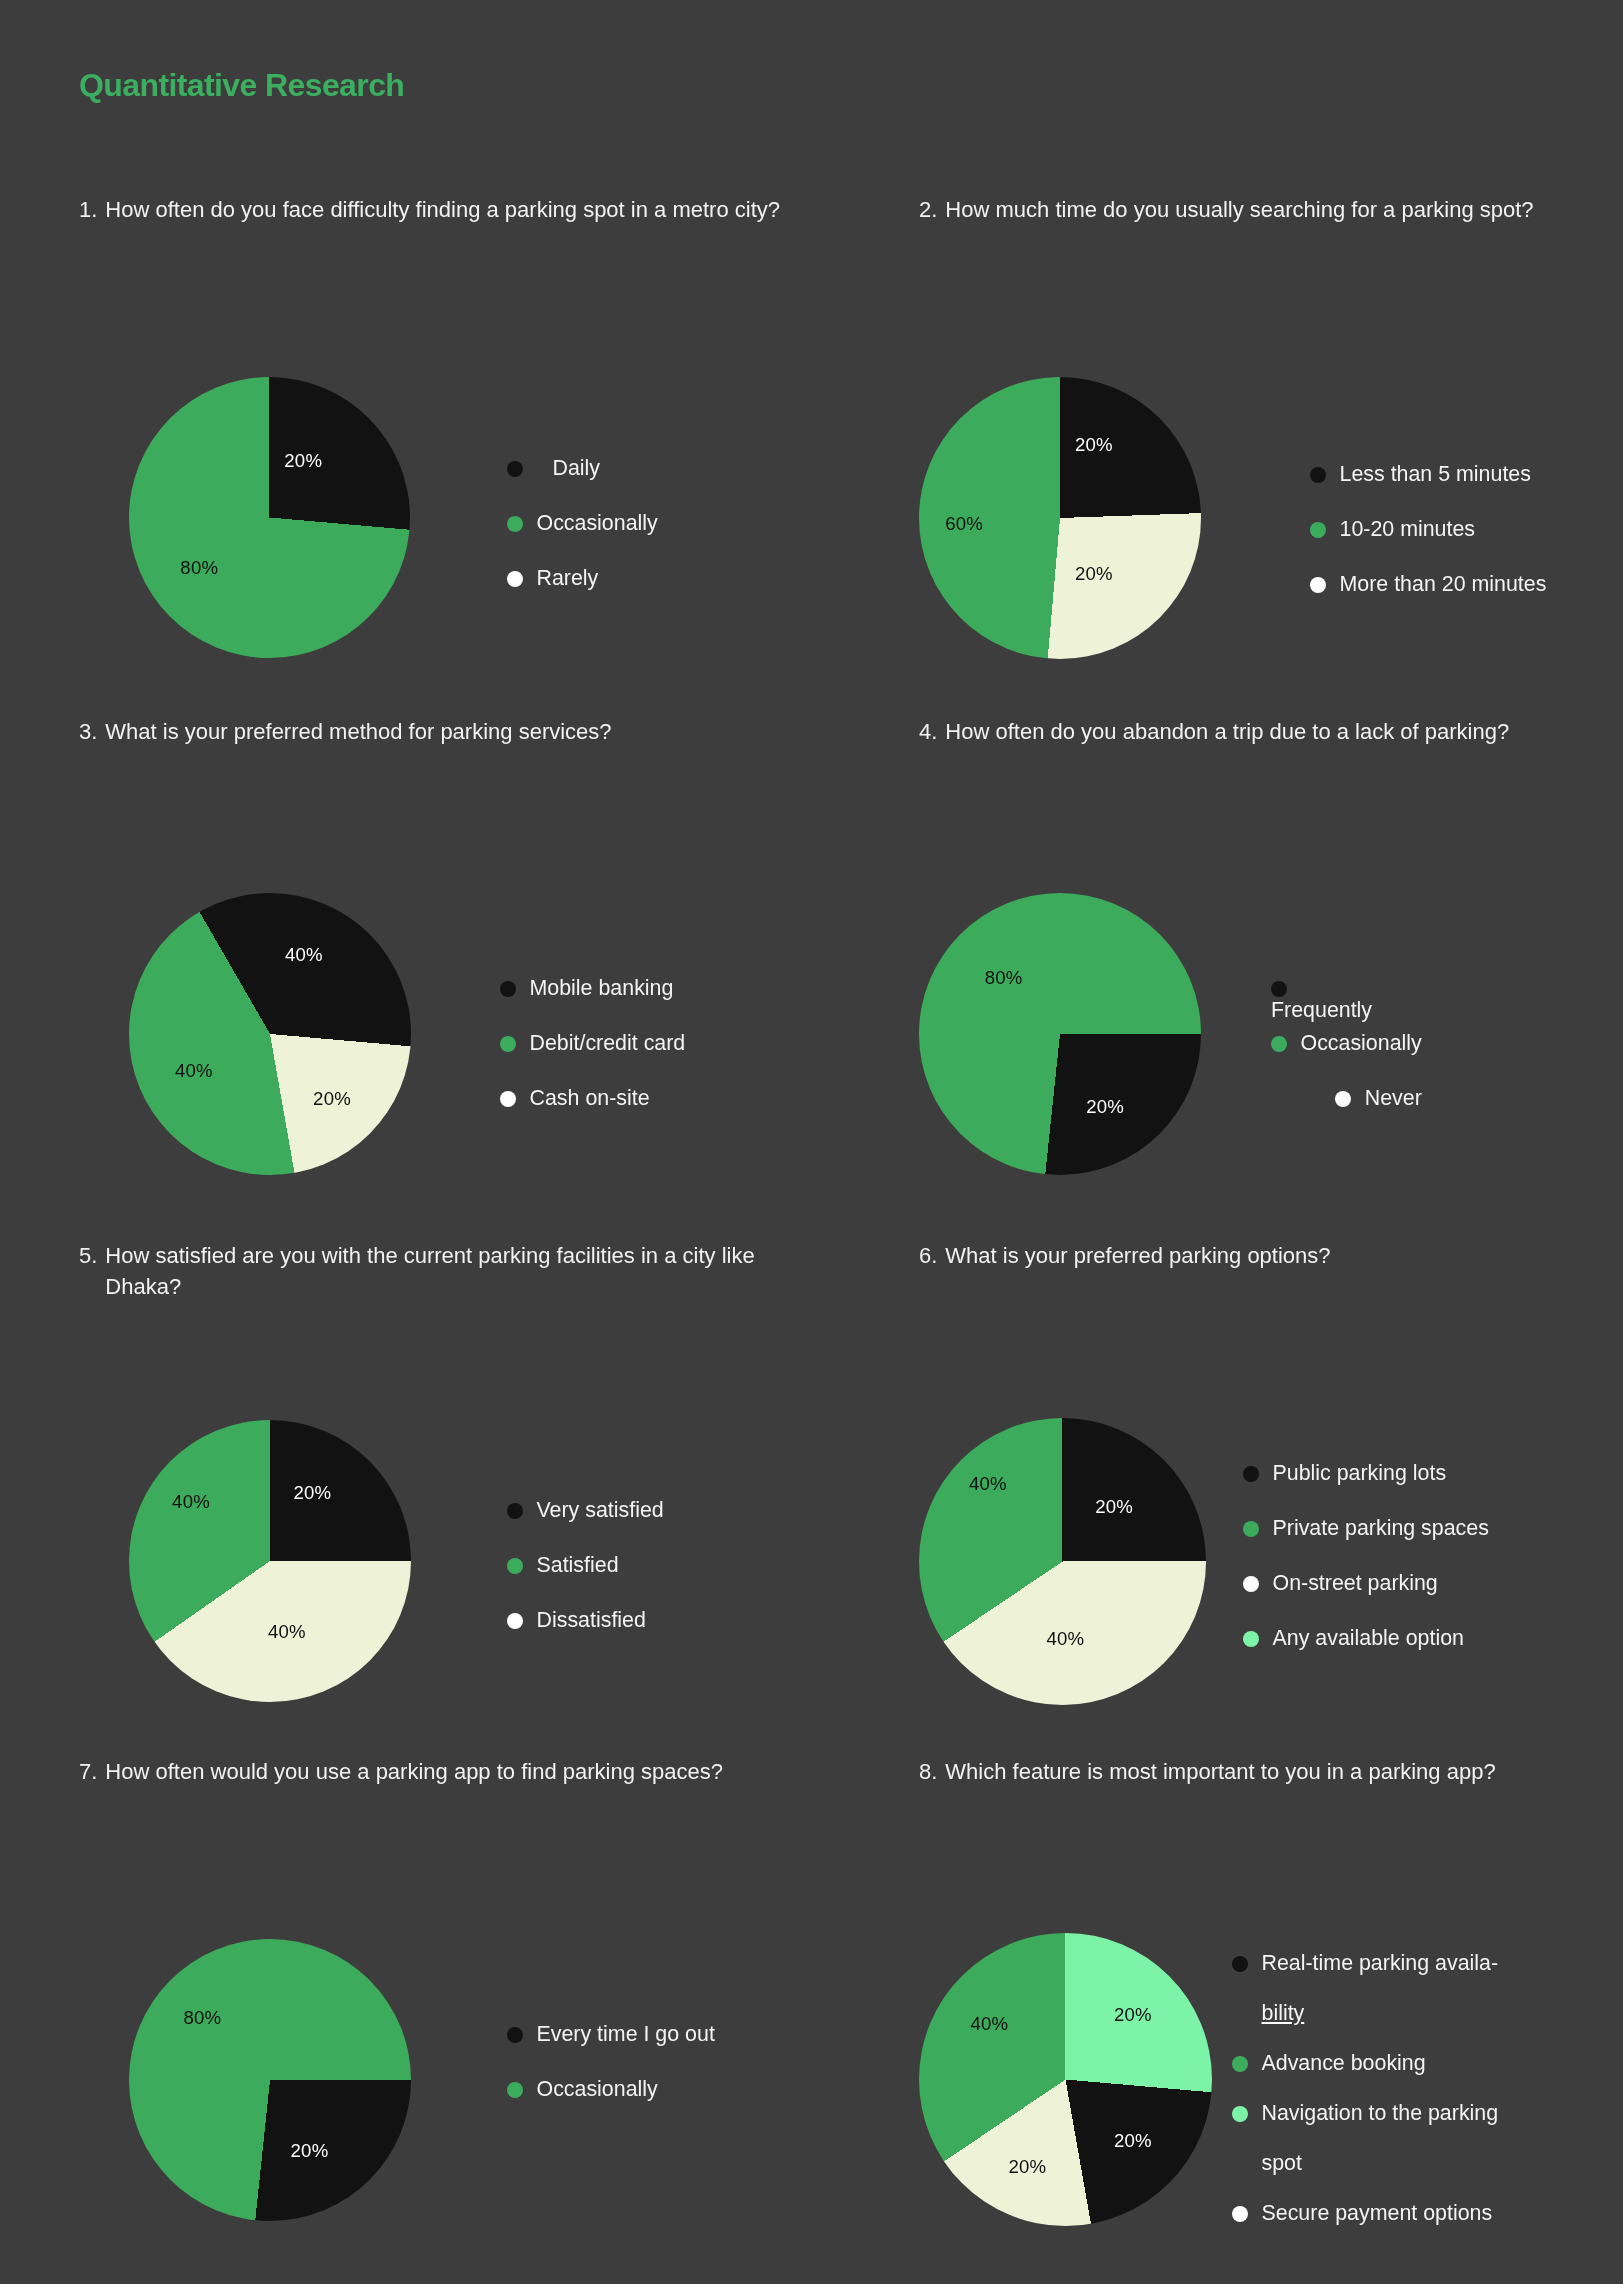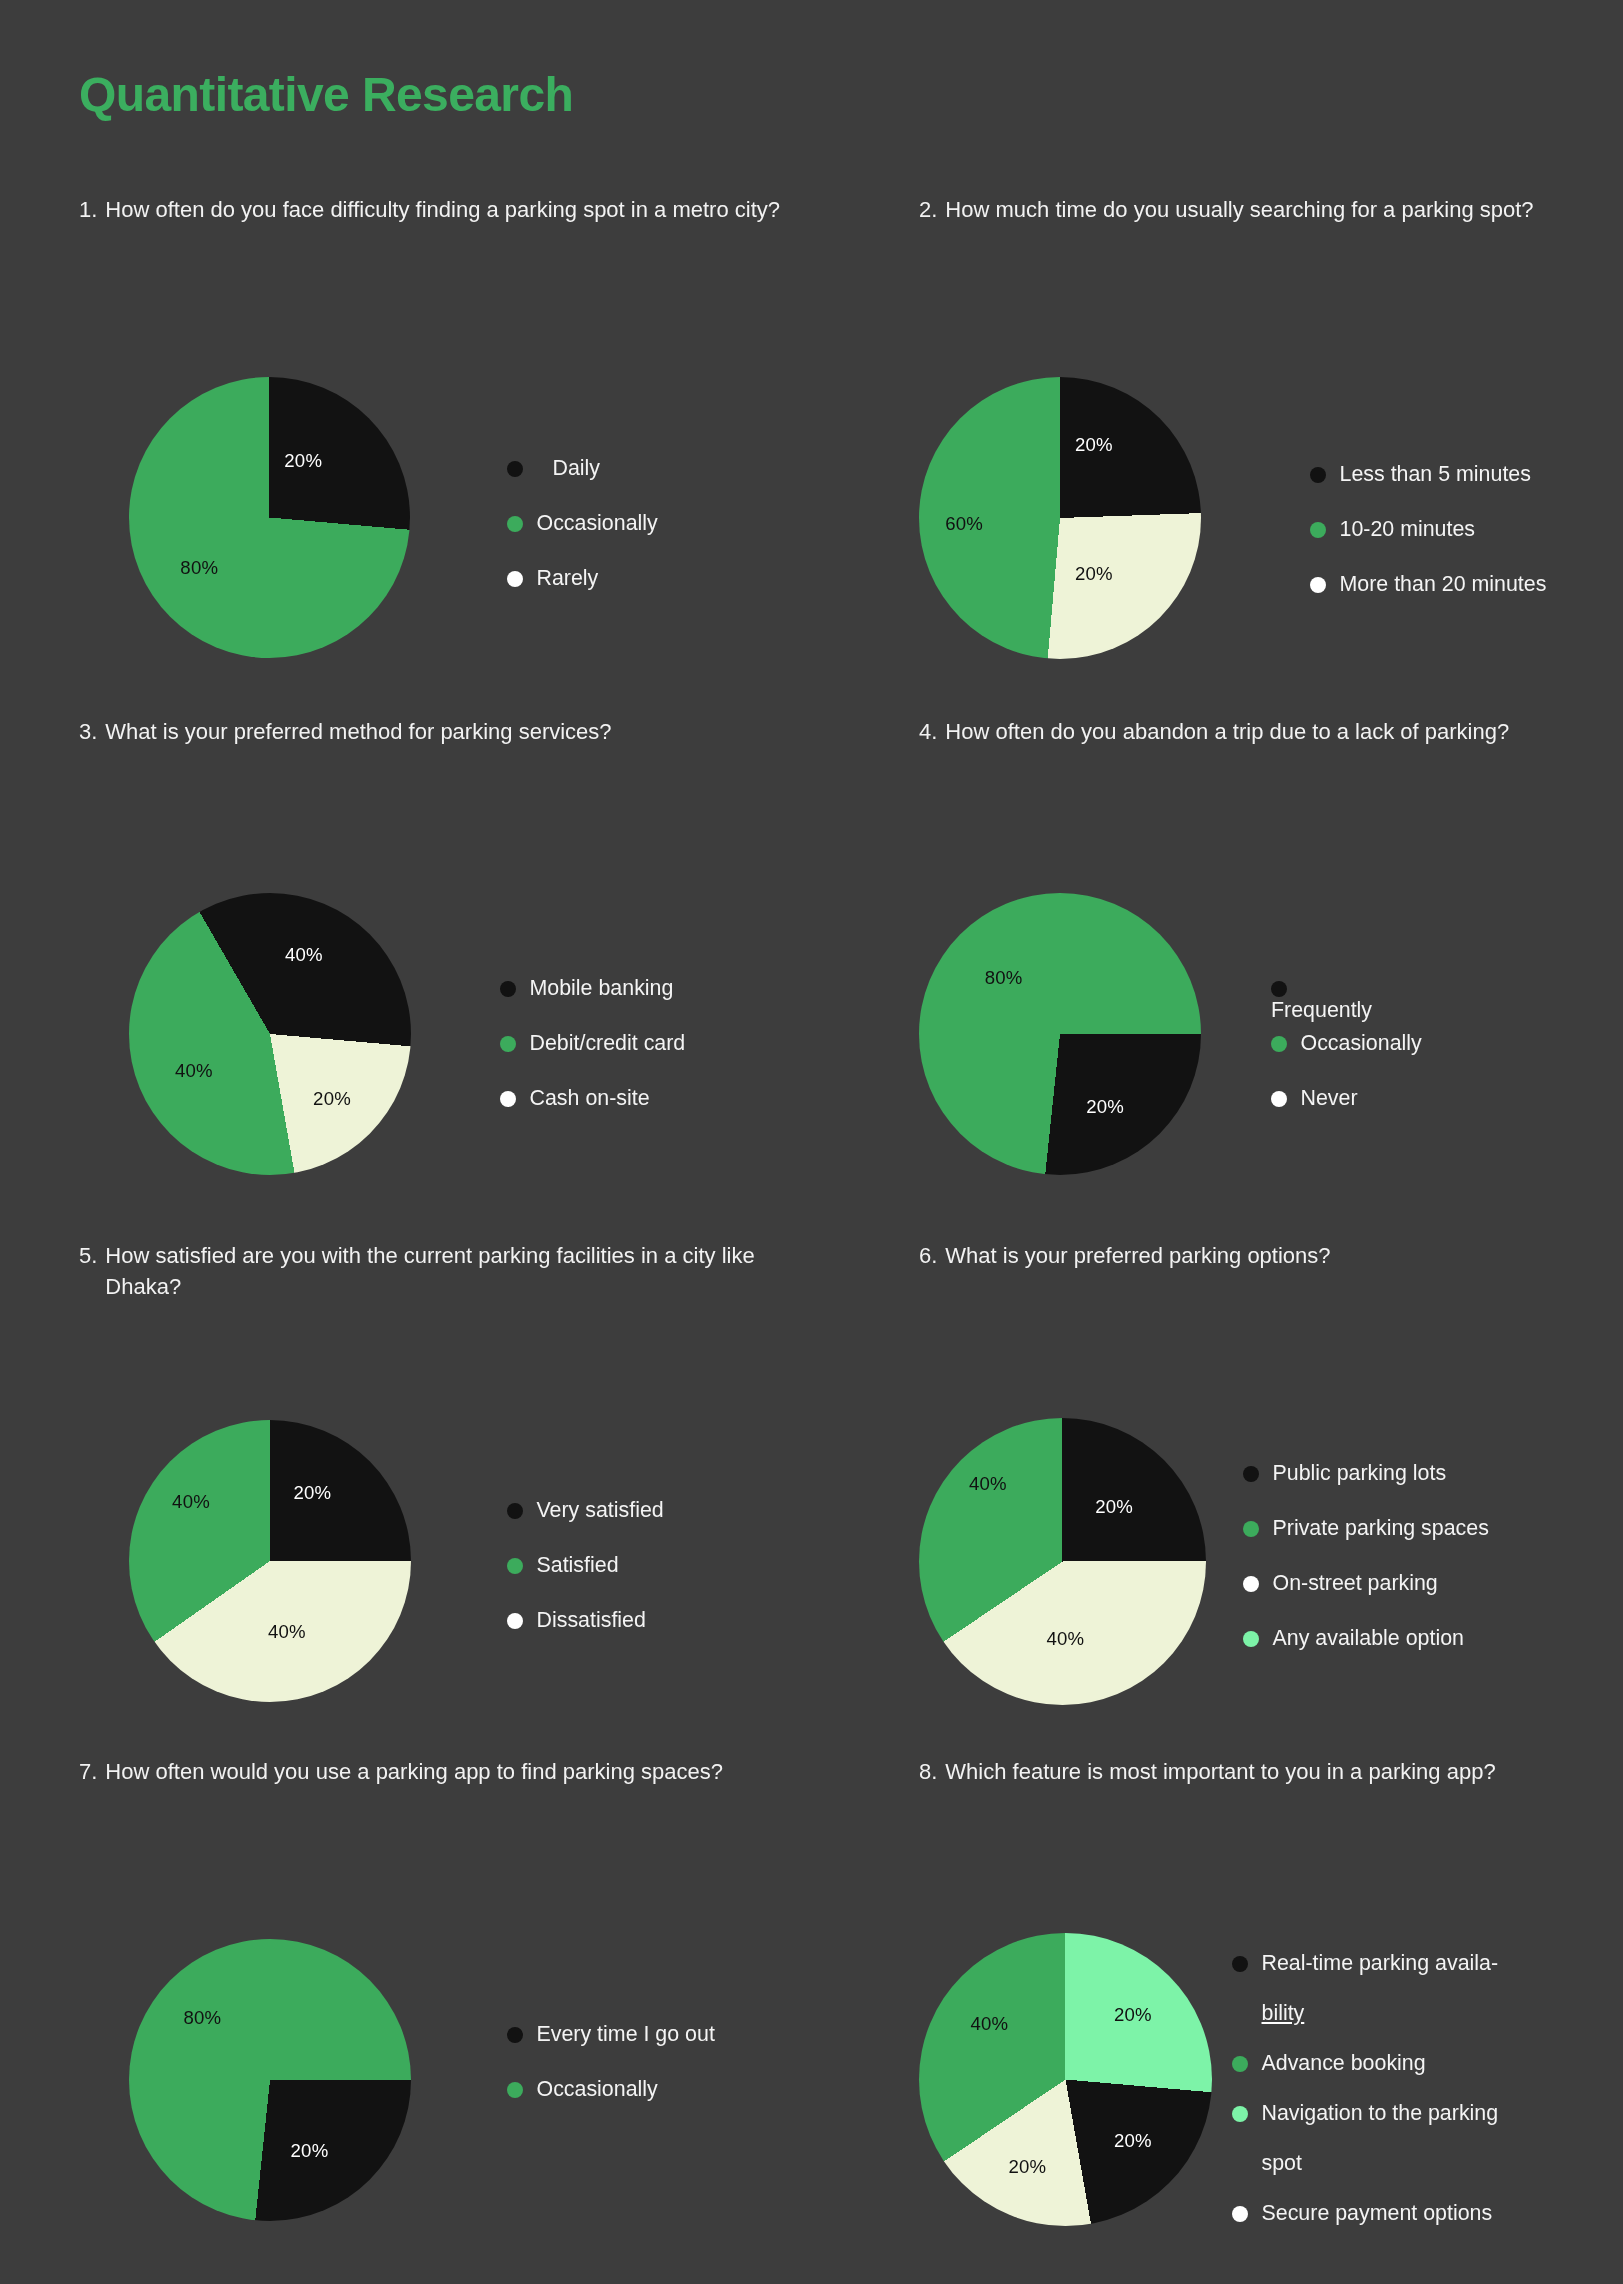--- a/index.html
+++ b/index.html
@@ -13,21 +13,21 @@
     font-family: "Liberation Sans", sans-serif;
     color: #ffffff;
     overflow: hidden;
     position: relative;
   }
 
   .page-title {
     position: absolute;
     left: 79px;
     top: 67px;
-    font-size: 48px;
+    font-size: 32px;
     font-weight: bold;
     color: #3bae5f;
     letter-spacing: -0.6px;
     white-space: nowrap;
   }
 
   .q-block {
     position: absolute;
     width: 750px;
   }
@@ -191,21 +191,21 @@
 </div>
 <div class="legend" style="left:1271px; top:975px;">
   <div class="legend-item" style="height:55px;flex-direction:column;">
     <span class="legend-dot" style="background:#121212;"></span>
     <span class="legend-label">Frequently</span>
   </div>
   <div class="legend-item" style="height:55px;">
     <span class="legend-dot" style="background:#3cab5c;"></span>
     <span class="legend-label">Occasionally</span>
   </div>
-  <div class="legend-item" style="height:55px;">
+  <div class="legend-item" style="height:55px;justify-content:flex-end;">
     <span class="legend-dot" style="background:#ffffff;"></span>
     <span class="legend-label">Never</span>
   </div>
 </div>
 
 <div class="q-block" style="left:79px; top:1240px; width:693px;">
   <div class="q-text">
     <span class="q-num">5.</span>
     <span class="q-body">How satisfied are you with the current parking facilities in a city like Dhaka?</span>
   </div>

